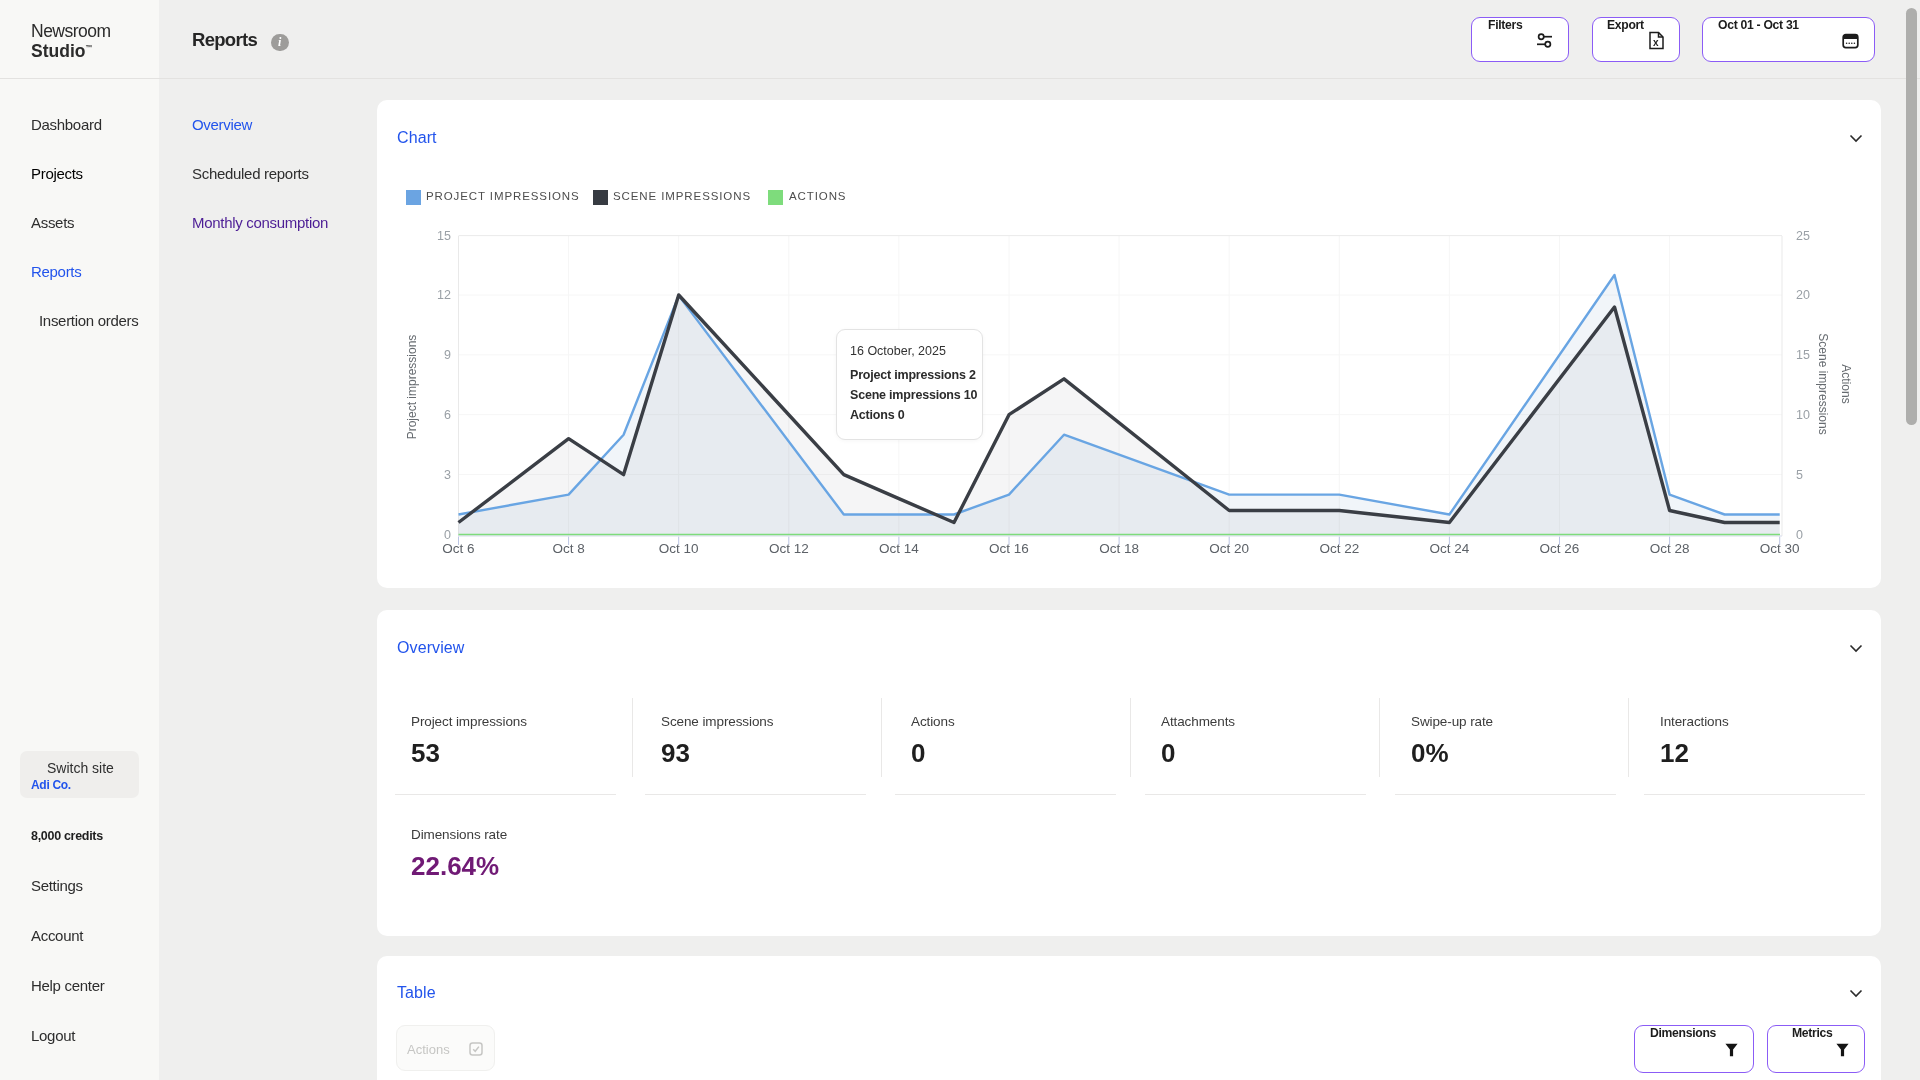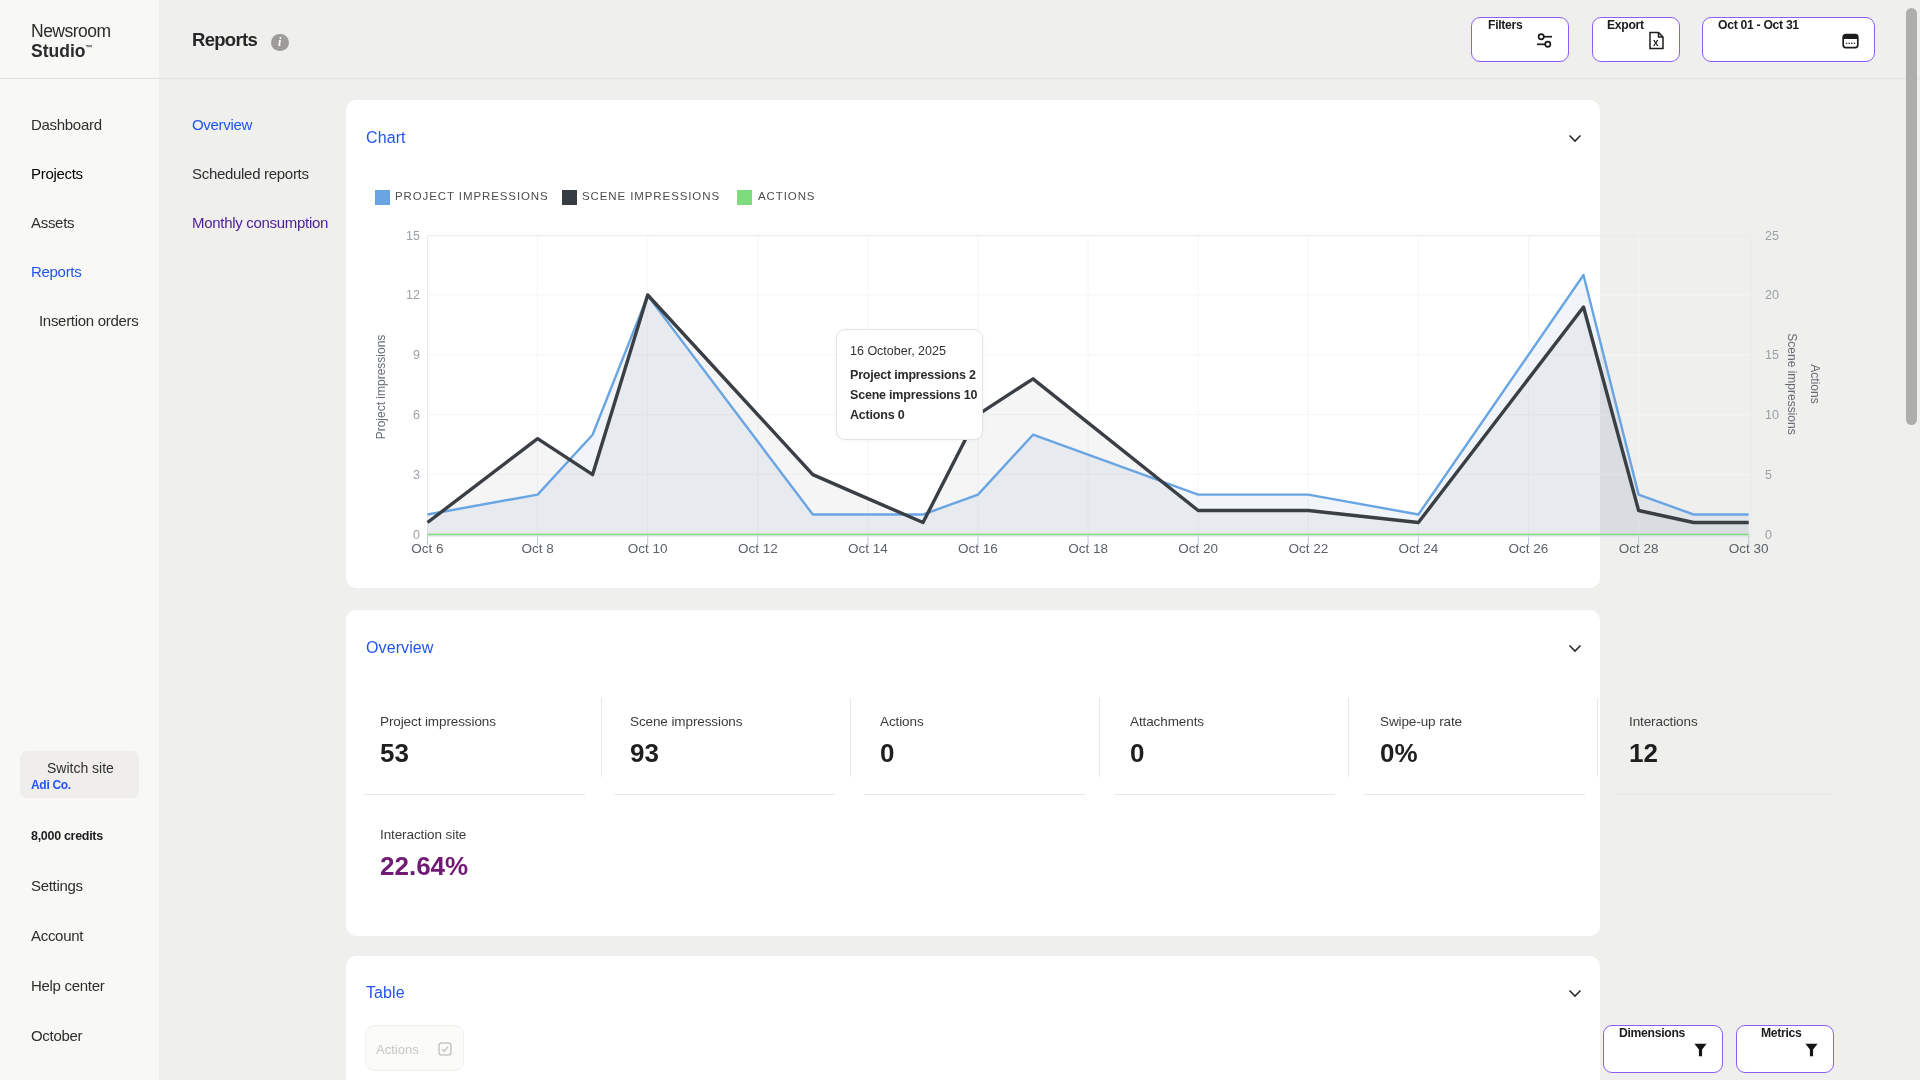--- a/index.html
+++ b/index.html
@@ -1,20 +1,20 @@
 <!DOCTYPE html>
 <html><head>
 <meta charset="utf-8">
 <style>
   * { margin:0; padding:0; box-sizing:border-box; }
   html,body { width:1920px; height:1080px; overflow:hidden; }
   body { font-family:"Liberation Sans", sans-serif; background:#efefee; position:relative; color:#2d2d2d; }
   .abs { position:absolute; }
   .blue { color:#2254ec; }
-  .card { position:absolute; left:346px; width:1254px; background:#fff; border-radius:10px; }
+  .card { position:absolute; left:377px; width:1504px; background:#fff; border-radius:10px; }
   .ctitle { position:absolute; left:20px; font-size:16px; letter-spacing:-0.2px; font-weight:400; color:#2254ec; letter-spacing:.1px; }
   .chev { position:absolute; right:17px; width:16px; height:16px; }
   .btn { position:absolute; background:#fff; border:1px solid #8b5cf6; border-radius:9px; display:flex; align-items:flex-start; }
   .btxt { font-size:12.2px; font-weight:700; color:#1c1c1c; letter-spacing:-0.3px; }
 </style>
 </head>
 <body>
 
 <div class="abs" style="left:0;top:0;width:159px;height:1080px;background:#f8f8f6;"></div>
 
@@ -28,21 +28,21 @@
 <div class="abs blue" style="left:31px;top:263px;font-size:15px;letter-spacing:-0.3px;">Reports</div>
 <div class="abs" style="left:31px;top:312px;font-size:15px;color:#2e2e2e;letter-spacing:-0.3px;margin-left:8px;">Insertion orders</div>
 
 <div class="abs" style="left:20px;top:751px;width:119px;height:47px;background:#efeeec;border-radius:7px;"></div>
 <div class="abs" style="left:31px;top:760px;font-size:14px;color:#2e2e2e;margin-left:16px;">Switch site</div>
 <div class="abs blue" style="left:31px;top:778px;font-size:12px;font-weight:700;letter-spacing:-0.3px;">Adi Co.</div>
 <div class="abs" style="left:31px;top:829px;font-size:12.5px;font-weight:700;color:#1f1f1f;letter-spacing:-0.3px;">8,000 credits</div>
 <div class="abs" style="left:31px;top:877px;font-size:15px;letter-spacing:-0.3px;">Settings</div>
 <div class="abs" style="left:31px;top:927px;font-size:15px;letter-spacing:-0.3px;">Account</div>
 <div class="abs" style="left:31px;top:977px;font-size:15px;letter-spacing:-0.3px;">Help center</div>
-<div class="abs" style="left:31px;top:1027px;font-size:15px;letter-spacing:-0.3px;">October</div>
+<div class="abs" style="left:31px;top:1027px;font-size:15px;letter-spacing:-0.3px;">Logout</div>
 
 <div class="abs" style="left:192px;top:29px;font-size:18.5px;font-weight:700;color:#262626;letter-spacing:-0.7px;">Reports</div>
 <div class="abs" style="left:271px;top:33.5px;width:17.5px;height:17.5px;border-radius:50%;background:#9d9c9a;color:#fff;text-align:center;font-size:12px;line-height:17.5px;font-weight:700;font-family:'Liberation Serif',serif;font-style:italic;">i</div>
 
 <div class="btn" style="left:1471px;top:17px;width:98px;height:45px;padding-left:16px;">
   <span class="btxt">Filters</span>
   <svg style="position:absolute;right:14px;top:13px;" width="19" height="19" viewBox="0 0 19 19" fill="none" stroke="#1c1c1c" stroke-width="1.7">
     <circle cx="6.2" cy="5.7" r="2.6"></circle>
       <line x1="8.8" y1="5.7" x2="17" y2="5.7"></line>
     <circle cx="12.8" cy="13.3" r="2.6"></circle>
@@ -203,21 +203,21 @@
   <div class="abs" style="left:784px;top:104px;font-size:13.5px;color:#3c3c3c;letter-spacing:-0.1px;">Attachments</div>
   <div class="abs" style="left:784px;top:128px;font-size:26px;font-weight:700;color:#1f1f1f;">0</div>
   <div class="abs" style="left:768px;top:184px;width:221px;height:1px;background:#e9e8e7;"></div>
   <div class="abs" style="left:1034px;top:104px;font-size:13.5px;color:#3c3c3c;letter-spacing:-0.1px;">Swipe-up rate</div>
   <div class="abs" style="left:1034px;top:128px;font-size:26px;font-weight:700;color:#1f1f1f;">0%</div>
   <div class="abs" style="left:1018px;top:184px;width:221px;height:1px;background:#e9e8e7;"></div>
   <div class="abs" style="left:1283px;top:104px;font-size:13.5px;color:#3c3c3c;letter-spacing:-0.1px;">Interactions</div>
   <div class="abs" style="left:1283px;top:128px;font-size:26px;font-weight:700;color:#1f1f1f;">12</div>
   <div class="abs" style="left:1267px;top:184px;width:221px;height:1px;background:#e9e8e7;"></div>
 
-  <div class="abs" style="left:34px;top:217px;font-size:13.5px;color:#3c3c3c;letter-spacing:-0.1px;">Interaction site</div>
+  <div class="abs" style="left:34px;top:217px;font-size:13.5px;color:#3c3c3c;letter-spacing:-0.1px;">Dimensions rate</div>
   <div class="abs" style="left:34px;top:241px;font-size:26px;font-weight:700;color:#701a75;">22.64%</div>
 </div>
 
 <div class="card" style="top:956px;height:200px;">
   <div class="ctitle" style="top:28px;">Table</div>
   <svg class="chev" style="top:29px;" viewBox="0 0 16 16" fill="none" stroke="#2b2b2b" stroke-width="1.6">
       <path d="M2.5 5.5 L8 11 L13.5 5.5"></path>
     </svg>
 
   <div class="abs" style="left:19px;top:69px;width:99px;height:46px;background:#fbfbfa;border:1px solid #f0f0ee;border-radius:9px;"></div>

